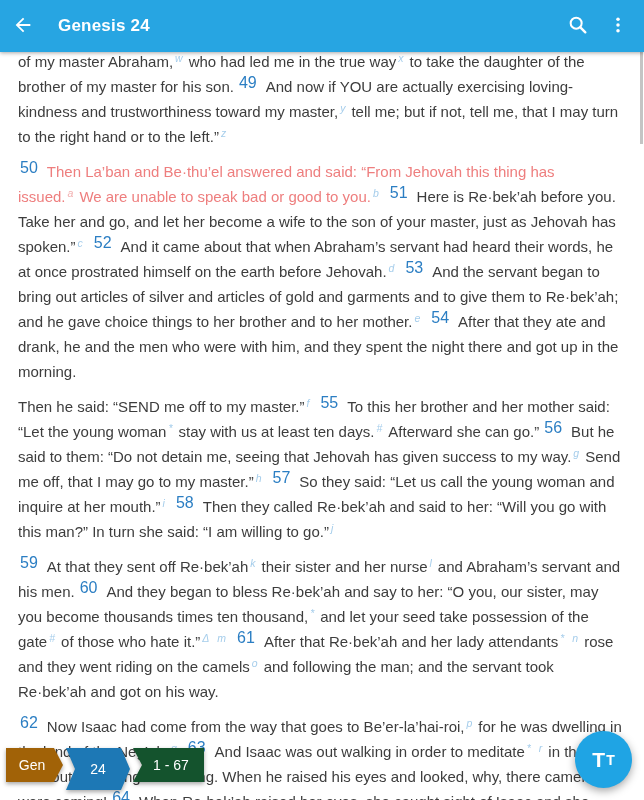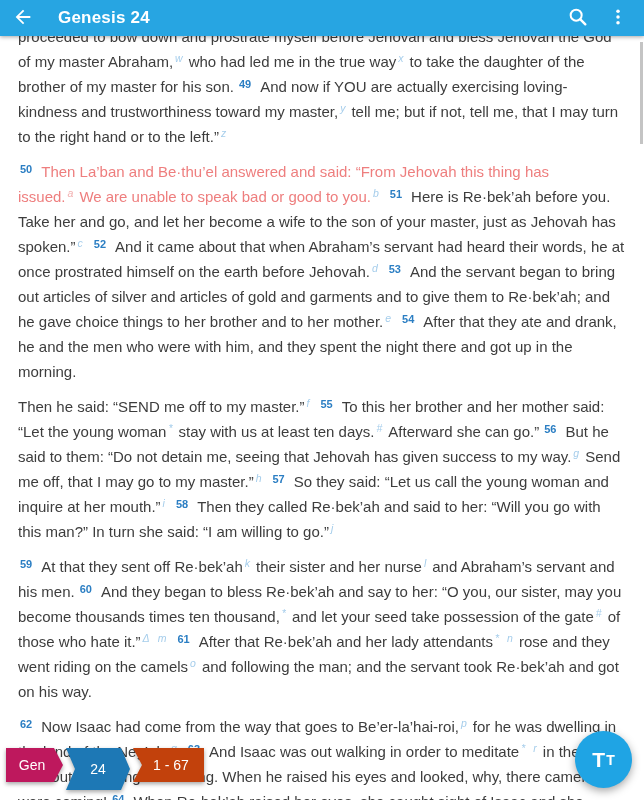--- a/index.html
+++ b/index.html
@@ -2,21 +2,21 @@
 <html><head>
 <meta charset="utf-8">
 <style>
   html,body{margin:0;padding:0;}
   body{
     width:644px;height:800px;overflow:hidden;position:relative;
     background:#ffffff;font-family:"Liberation Sans",sans-serif;
   }
   
   .appbar{
-    position:absolute;top:0;left:0;right:0;height:36px;z-index:20;
+    position:absolute;top:0;left:0;right:0;height:52px;z-index:20;
     background:#27a5e2;display:flex;align-items:center;
     box-shadow:0 1px 4px rgba(0,0,0,.35);
   }
   .appbar .back{
     width:46px;height:40px;border:none;background:transparent;cursor:pointer;
     display:flex;align-items:center;justify-content:center;padding:0;
   }
   .appbar h1{
     margin:0 0 0 12px;font-size:17px;font-weight:bold;color:#ffffff;letter-spacing:.2px;
   }
@@ -28,21 +28,21 @@
   
   .reader{
     position:absolute;top:0;left:0;right:0;bottom:0;z-index:5;
     padding:24px 18px 0 18px;box-sizing:border-box;overflow:hidden;
   }
   .reader p{
     margin:0 0 10px 0;font-size:15px;line-height:25px;color:#3d3d3d;
     text-align:left;
   }
   .vnum{
-    color:#2b7ec3;font-weight:bold;font-size:11px;line-height:0;
+    color:#2b7ec3;font-weight:normal;font-size:16px;line-height:0;
     vertical-align:4px;margin:0 9px 0 5px;white-space:nowrap;
   }
   .reader p .vnum:first-child{margin-left:2px;text-align:right;}
   .marker{
     color:#a5cdeb;font-style:italic;font-size:10.5px;line-height:0;
     vertical-align:5px;margin:0 6px 0 2px;white-space:nowrap;
   }
   .marker.pink{color:#f2aeae;}
   .txt.red{color:#ee7e7e;}
   
@@ -53,29 +53,29 @@
   
   .crumbs{
     position:absolute;left:6px;bottom:10px;z-index:25;display:flex;gap:3px;
     filter:drop-shadow(0 2px 2px rgba(0,0,0,.35));
   }
   .seg{
     height:34px;line-height:34px;color:#ffffff;font-size:14px;text-align:center;
     cursor:pointer;user-select:none;
   }
   .seg.book{
-    width:52px;background:#be185d;padding-right:5px;
+    width:52px;background:#a16207;padding-right:5px;
     clip-path:polygon(0 0,calc(100% - 9px) 0,100% 50%,calc(100% - 9px) 100%,0 100%);
   }
   .seg.chapter{
     width:60px;background:#1d78b5;padding:4px 2px;
     clip-path:polygon(0 0,calc(100% - 9px) 0,100% 50%,calc(100% - 9px) 100%,0 100%,9px 50%);
   }
   .seg.range{
-    width:66px;background:#c2410c;padding-left:5px;
+    width:66px;background:#14532d;padding-left:5px;
     clip-path:polygon(0 0,100% 0,100% 100%,0 100%,9px 50%);
   }
   
   .fab{
     position:absolute;right:12px;bottom:12px;width:57px;height:57px;z-index:25;
     border:none;border-radius:50%;background:#1fa4e4;color:#ffffff;cursor:pointer;
     box-shadow:0 3px 8px rgba(0,0,0,.35);
     display:flex;align-items:center;justify-content:center;
   }
   .fab .big{font-size:21px;font-weight:bold;}

